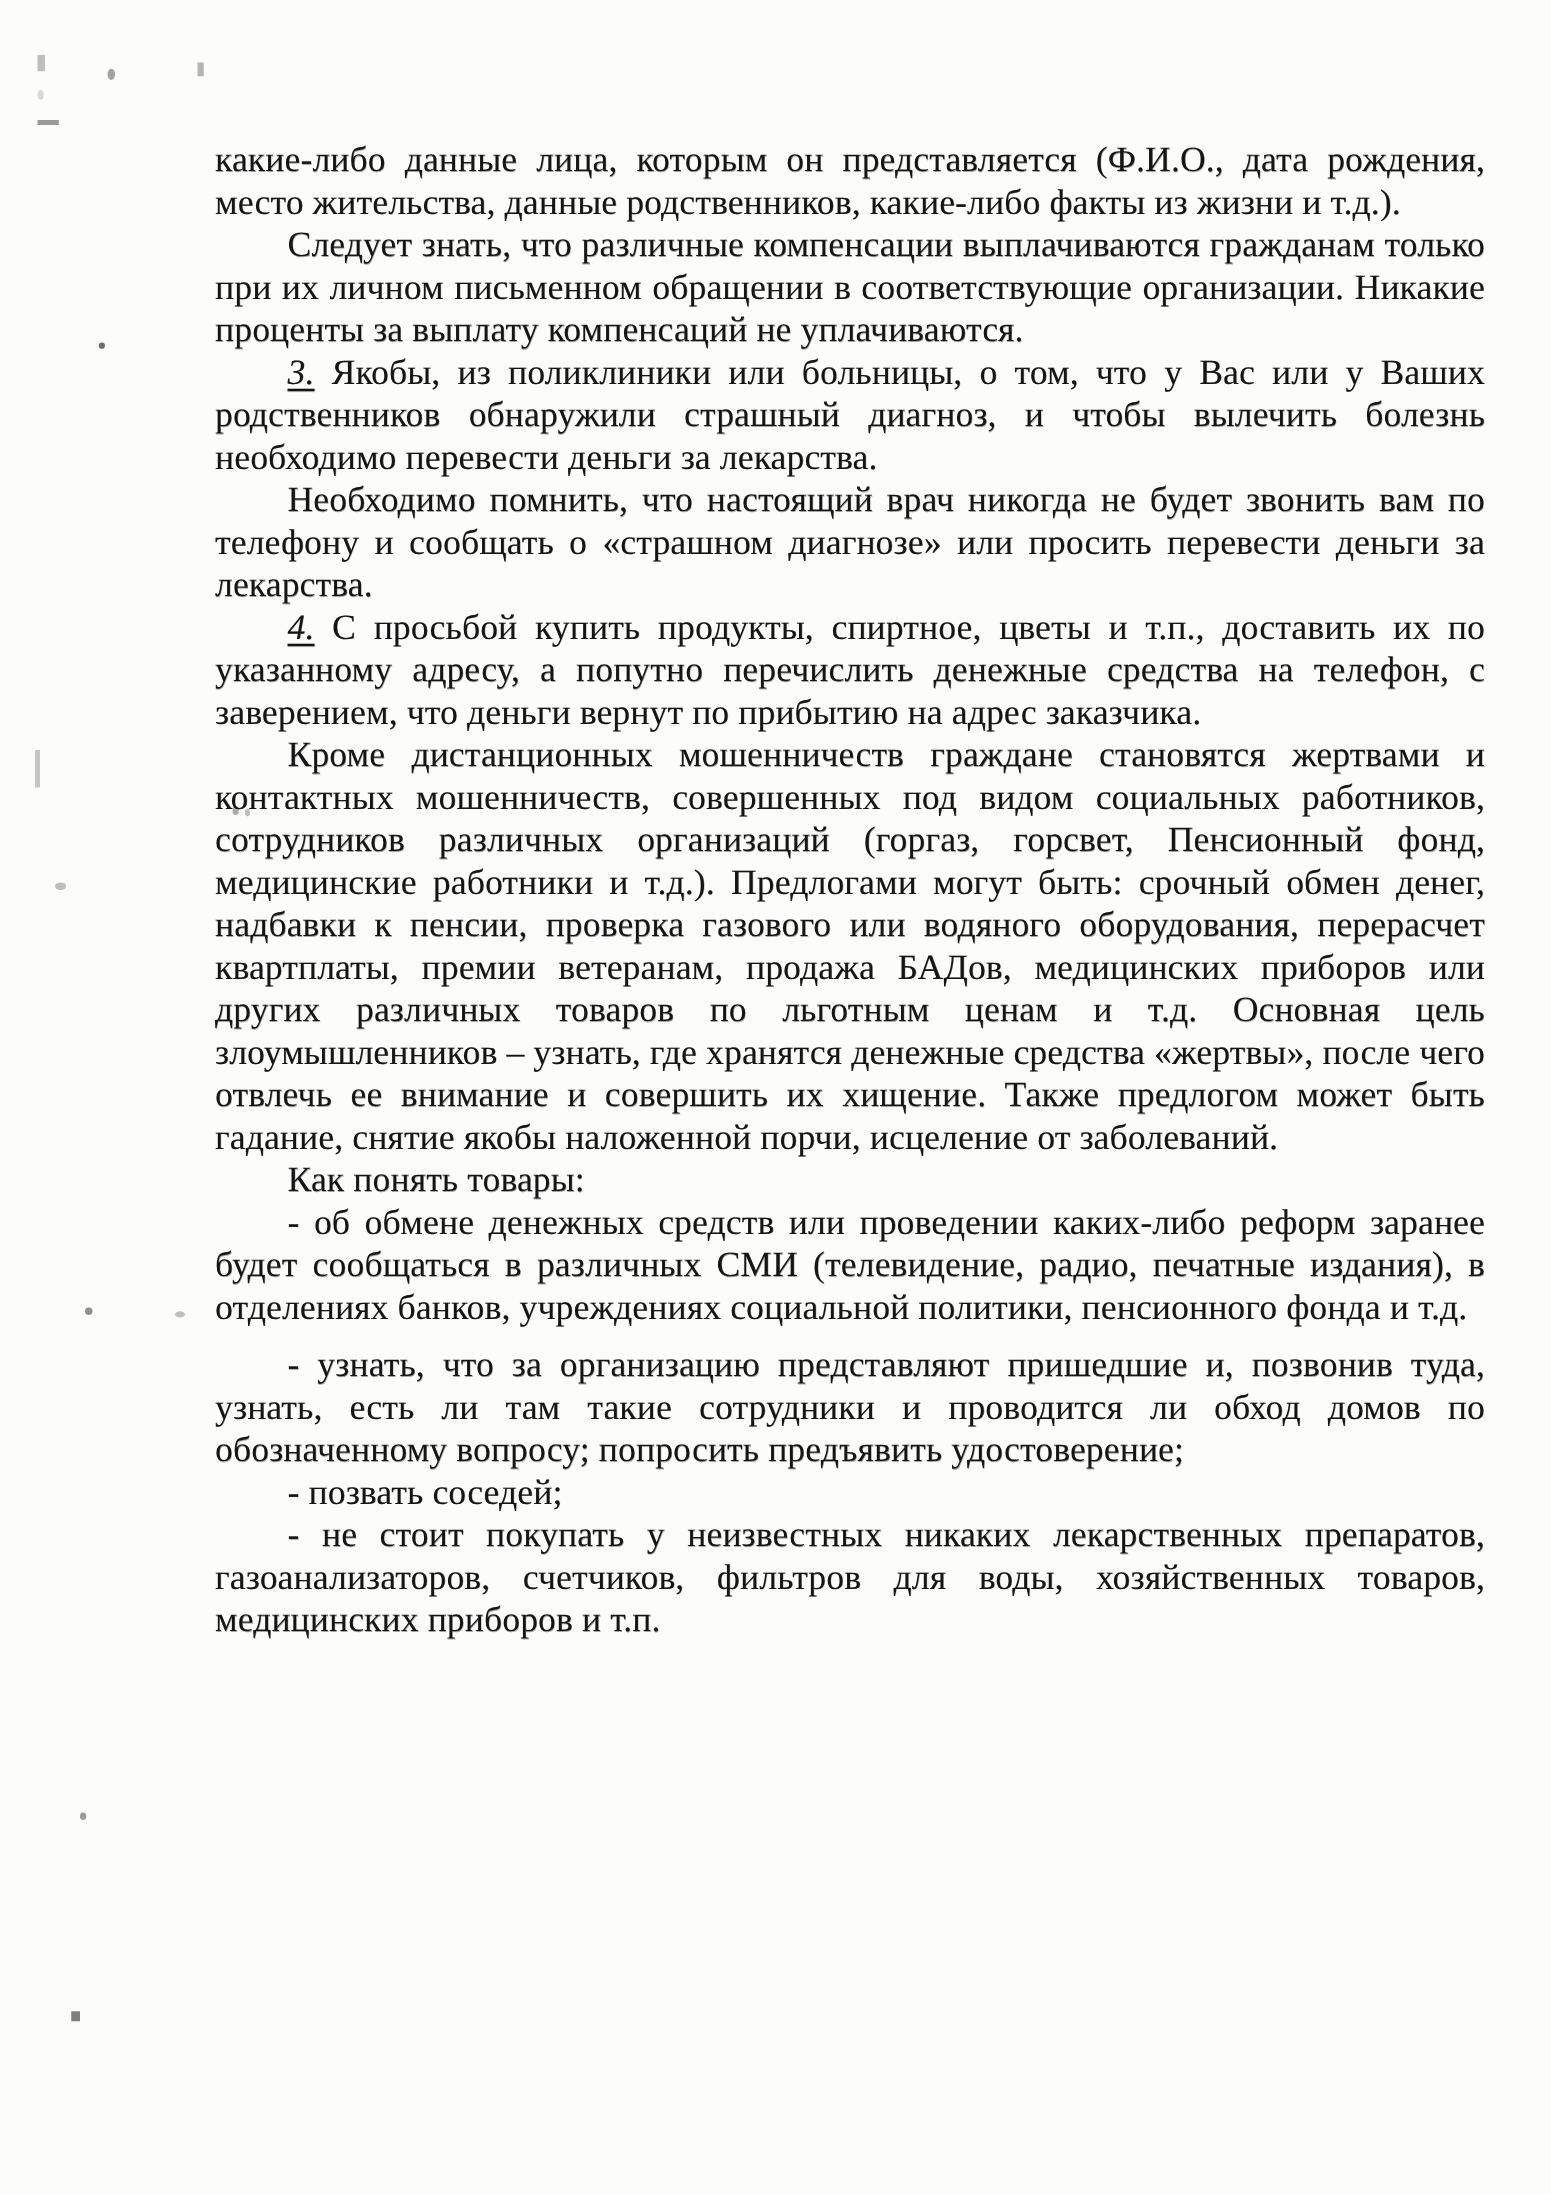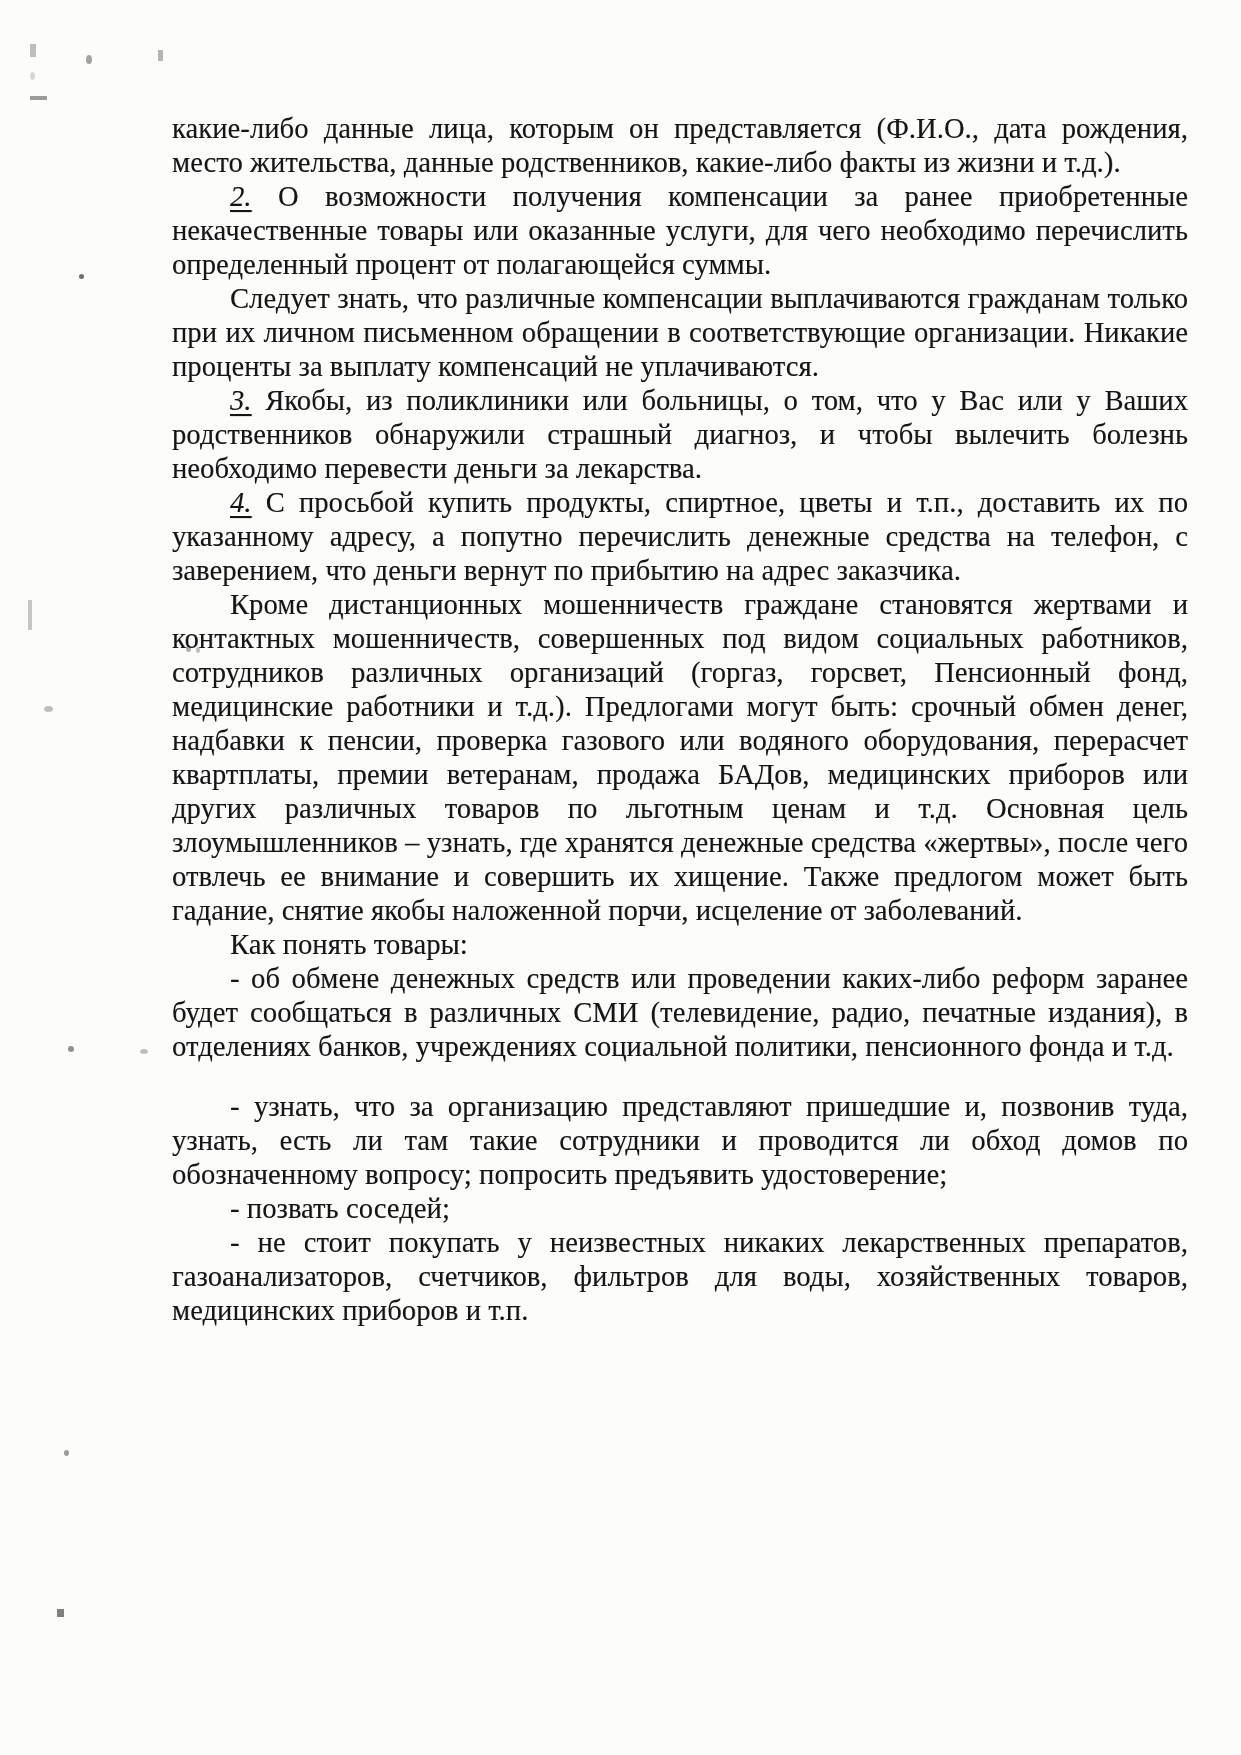--- a/index.html
+++ b/index.html
@@ -17,21 +17,21 @@
     font-size:28.5px;line-height:34px;
     text-align:justify;
     text-shadow:0.4px 0.3px 0 rgba(25,25,25,0.38);
     letter-spacing:0.1px;
   }
   .textblock p{
     margin:0;
     text-indent:58px;
   }
   .textblock p.noindent{text-indent:0;}
-  .textblock p.gap{margin-top:26px;}
+  .textblock p.gap{margin-top:12px;}
   .pnum{
     font-style:italic;
     text-decoration:underline;
     text-underline-offset:4px;
   }
   .artifact{
     position:absolute;
     background:#4a4a4a;
   }
   .artifact.round{border-radius:50%;}
@@ -51,23 +51,23 @@
       <div class="artifact round" style="left: 44px; top: 706px; width: 9px; height: 6px; opacity: 0.35;"></div>
       <div class="artifact round" style="left: 186px; top: 645px; width: 5px; height: 7px; opacity: 0.45;"></div>
       <div class="artifact round" style="left: 196px; top: 647px; width: 4px; height: 6px; opacity: 0.35;"></div>
       <div class="artifact round" style="left: 68px; top: 1046px; width: 6px; height: 6px; opacity: 0.6;"></div>
       <div class="artifact round" style="left: 140px; top: 1049px; width: 8px; height: 5px; opacity: 0.35;"></div>
       <div class="artifact round" style="left: 64px; top: 1450px; width: 5px; height: 6px; opacity: 0.55;"></div>
       <div class="artifact" style="left: 57px; top: 1609px; width: 7px; height: 8px; opacity: 0.7;"></div>
     </div>
   <main class="textblock" id="textblock" style="color: rgb(21, 21, 21);">
       <p class="noindent">какие-либо данные лица, которым он представляется (Ф.И.О., дата рождения, место жительства, данные родственников, какие-либо факты из жизни и т.д.).</p>
-      <p><span class="pnum">2.</span> О возможности получения компенсации за ранее приобретенные некачественные товары или оказанные услуги, для чего необходимо перечислить определенный процент от полагающейся суммы.</p>
       <p>Следует знать, что различные компенсации выплачиваются гражданам только при их личном письменном обращении в соответствующие организации. Никакие проценты за выплату компенсаций не уплачиваются.</p>
       <p><span class="pnum">3.</span> Якобы, из поликлиники или больницы, о том, что у Вас или у Ваших родственников обнаружили страшный диагноз, и чтобы вылечить болезнь необходимо перевести деньги за лекарства.</p>
+      <p>Необходимо помнить, что настоящий врач никогда не будет звонить вам по телефону и сообщать о «страшном диагнозе» или просить перевести деньги за лекарства.</p>
       <p><span class="pnum">4.</span> С просьбой купить продукты, спиртное, цветы и т.п., доставить их по указанному адресу, а попутно перечислить денежные средства на телефон, с заверением, что деньги вернут по прибытию на адрес заказчика.</p>
       <p>Кроме дистанционных мошенничеств граждане становятся жертвами и контактных мошенничеств, совершенных под видом социальных работников, сотрудников различных организаций (горгаз, горсвет, Пенсионный фонд, медицинские работники и т.д.). Предлогами могут быть: срочный обмен денег, надбавки к пенсии, проверка газового или водяного оборудования, перерасчет квартплаты, премии ветеранам, продажа БАДов, медицинских приборов или других различных товаров по льготным ценам и т.д. Основная цель злоумышленников – узнать, где хранятся денежные средства «жертвы», после чего отвлечь ее внимание и совершить их хищение. Также предлогом может быть гадание, снятие якобы наложенной порчи, исцеление от заболеваний.</p>
       <p>Как понять товары:</p>
       <p>- об обмене денежных средств или проведении каких-либо реформ заранее будет сообщаться в различных СМИ (телевидение, радио, печатные издания), в отделениях банков, учреждениях социальной политики, пенсионного фонда и т.д.</p>
       <p class="gap">- узнать, что за организацию представляют пришедшие и, позвонив туда, узнать, есть ли там такие сотрудники и проводится ли обход домов по обозначенному вопросу; попросить предъявить удостоверение;</p>
       <p>- позвать соседей;</p>
       <p>- не стоит покупать у неизвестных никаких лекарственных препаратов, газоанализаторов, счетчиков, фильтров для воды, хозяйственных товаров, медицинских приборов и т.п.</p>
     </main>
 </div>
 

